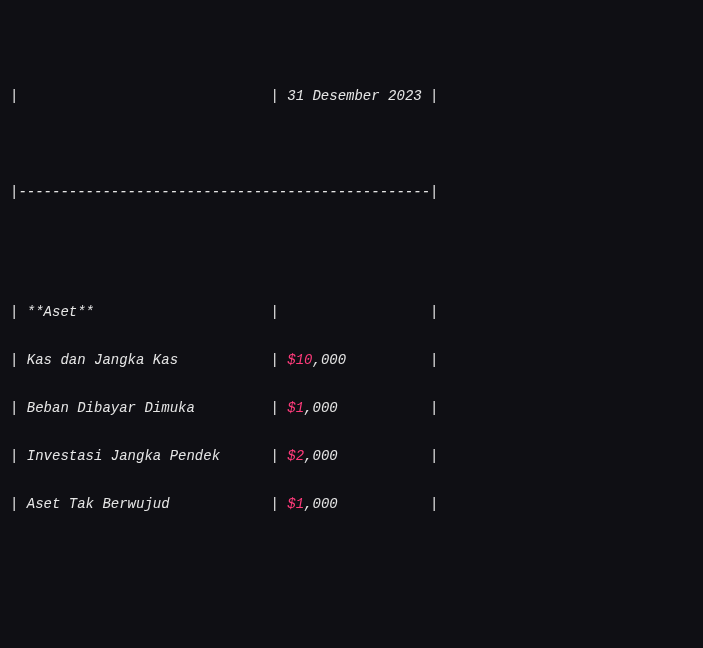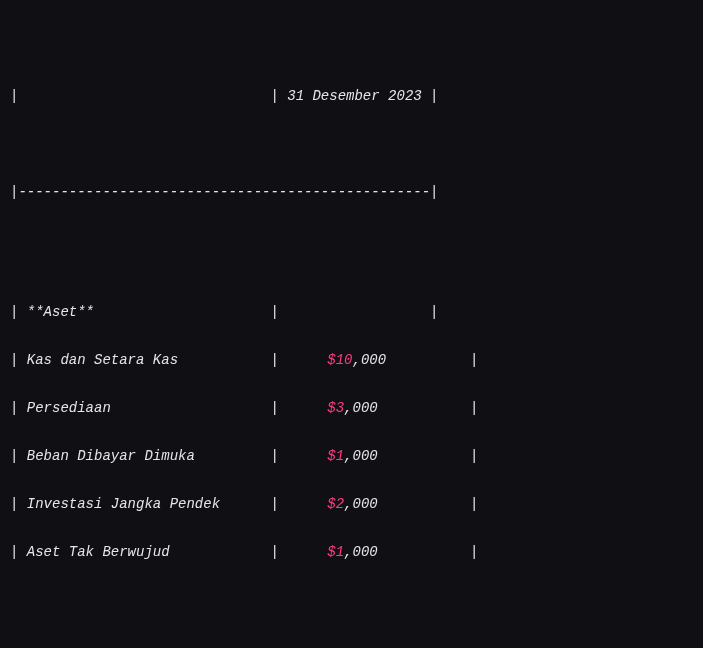--- a/index.html
+++ b/index.html
@@ -12,39 +12,38 @@
     line-height: 24px;
   }
   .term {
     padding: 12px 10px 20px 10px;
     white-space: pre;
   }
   .row { display: block; font-style: italic; }
   .pipe { color: #e6e6e6; }
   .left-col { color: #e6e6e6; }
   .num { }
-  .num .amt { color: #ff3b7b; margin-left: 40px; }  
+  .num .amt { color: #ff3b7b; }  
   .num .tail { color: #e6e6e6; } 
   .spanrow { color: #e6e6e6; }
   .date { color: #e6e6e6; }
   .divider { color: #e6e6e6; }
 </style>
 </head>
 <body>
 
 <div class="term">
   
   <span class="row"><span class="pipe">|</span><span class="left-col" id="hc1">                              </span><span class="pipe">|</span><span class="date" id="hc2"> 31 Desember 2023 </span><span class="pipe">|</span></span>
   
   <span class="row divider" id="dvrow">|-------------------------------------------------|</span>
 
   
   <div id="rows"><span class="row"><span class="pipe">|</span><span class="left-col"> **Aset**                     </span><span class="pipe">|</span><span class="num">                  </span><span class="pipe">|</span></span>
-<span class="row"><span class="pipe">|</span><span class="left-col"> Kas dan Setara Kas           </span><span class="pipe">|</span><span class="num"> <span class="amt">$10</span><span class="tail">,000</span>          </span><span class="pipe">|</span></span>
-<span class="row"><span class="pipe">|</span><span class="left-col"> Persediaan                   </span><span class="pipe">|</span><span class="num"> <span class="amt">$3</span><span class="tail">,000</span>           </span><span class="pipe">|</span></span>
+<span class="row"><span class="pipe">|</span><span class="left-col"> Kas dan Jangka Kas           </span><span class="pipe">|</span><span class="num"> <span class="amt">$10</span><span class="tail">,000</span>          </span><span class="pipe">|</span></span>
 <span class="row"><span class="pipe">|</span><span class="left-col"> Beban Dibayar Dimuka         </span><span class="pipe">|</span><span class="num"> <span class="amt">$1</span><span class="tail">,000</span>           </span><span class="pipe">|</span></span>
 <span class="row"><span class="pipe">|</span><span class="left-col"> Investasi Jangka Pendek      </span><span class="pipe">|</span><span class="num"> <span class="amt">$2</span><span class="tail">,000</span>           </span><span class="pipe">|</span></span>
 <span class="row"><span class="pipe">|</span><span class="left-col"> Aset Tak Berwujud            </span><span class="pipe">|</span><span class="num"> <span class="amt">$1</span><span class="tail">,000</span>           </span><span class="pipe">|</span></span>
 
 
 
 
 
 
 

